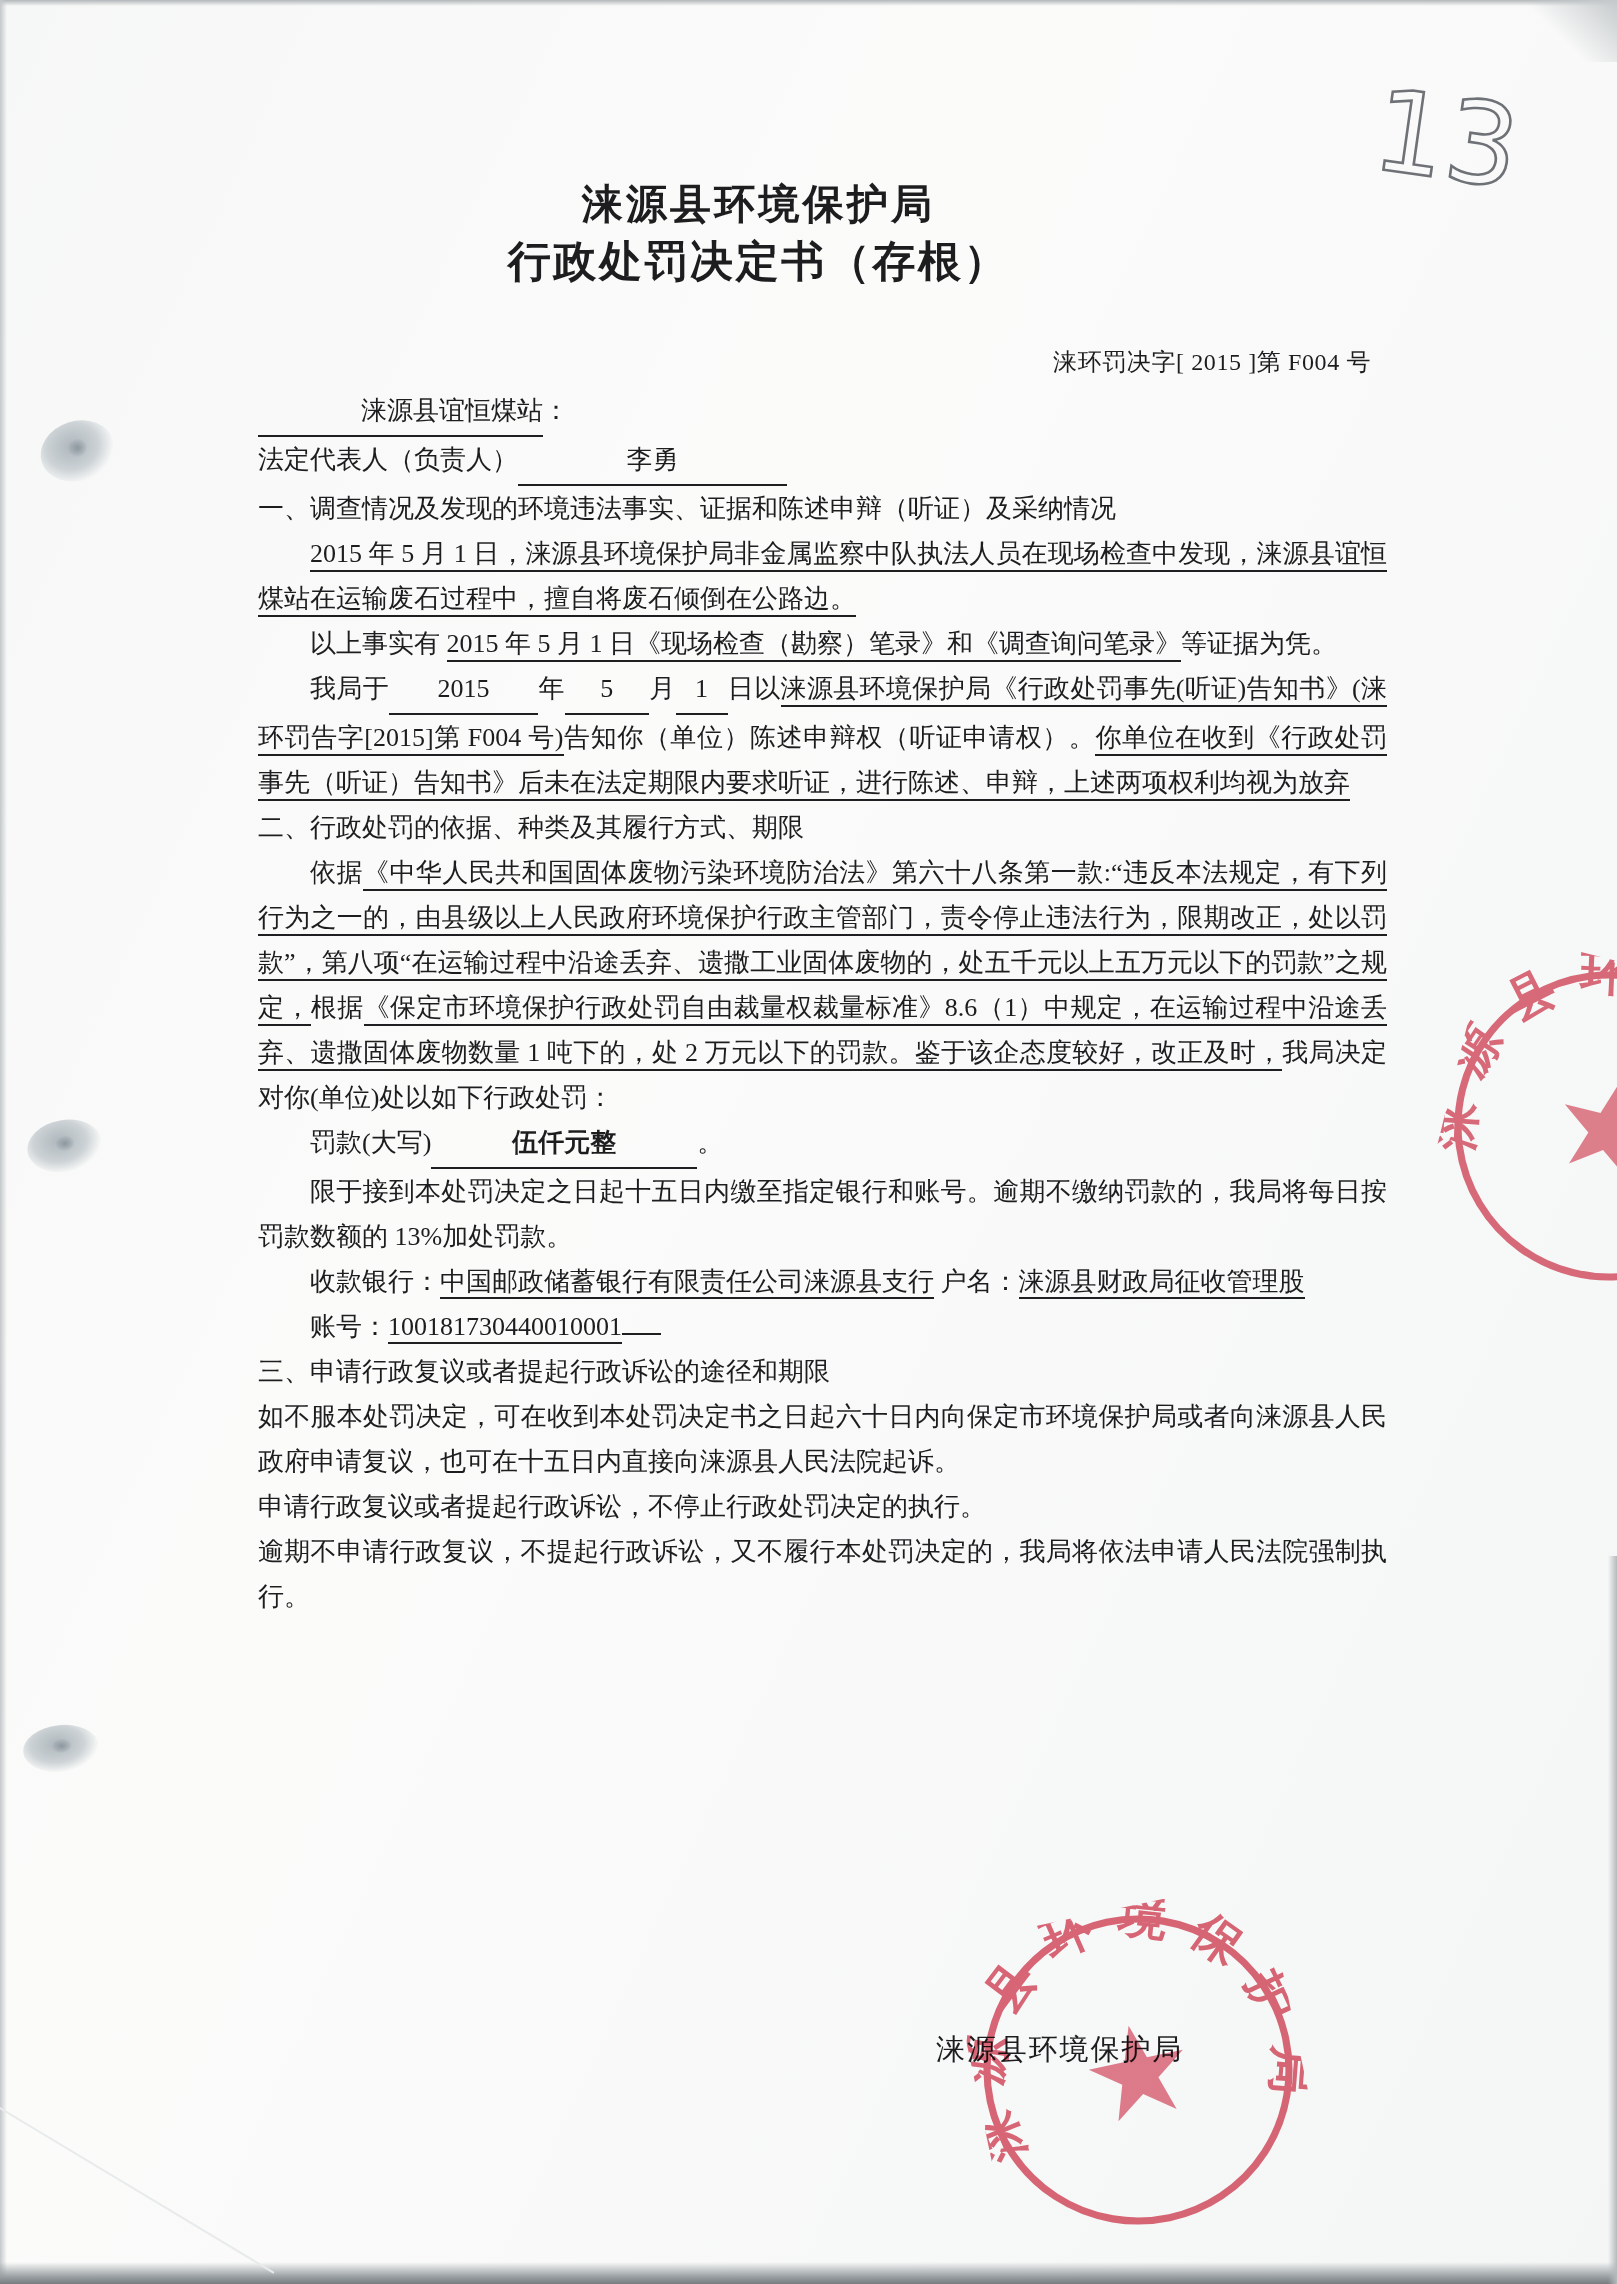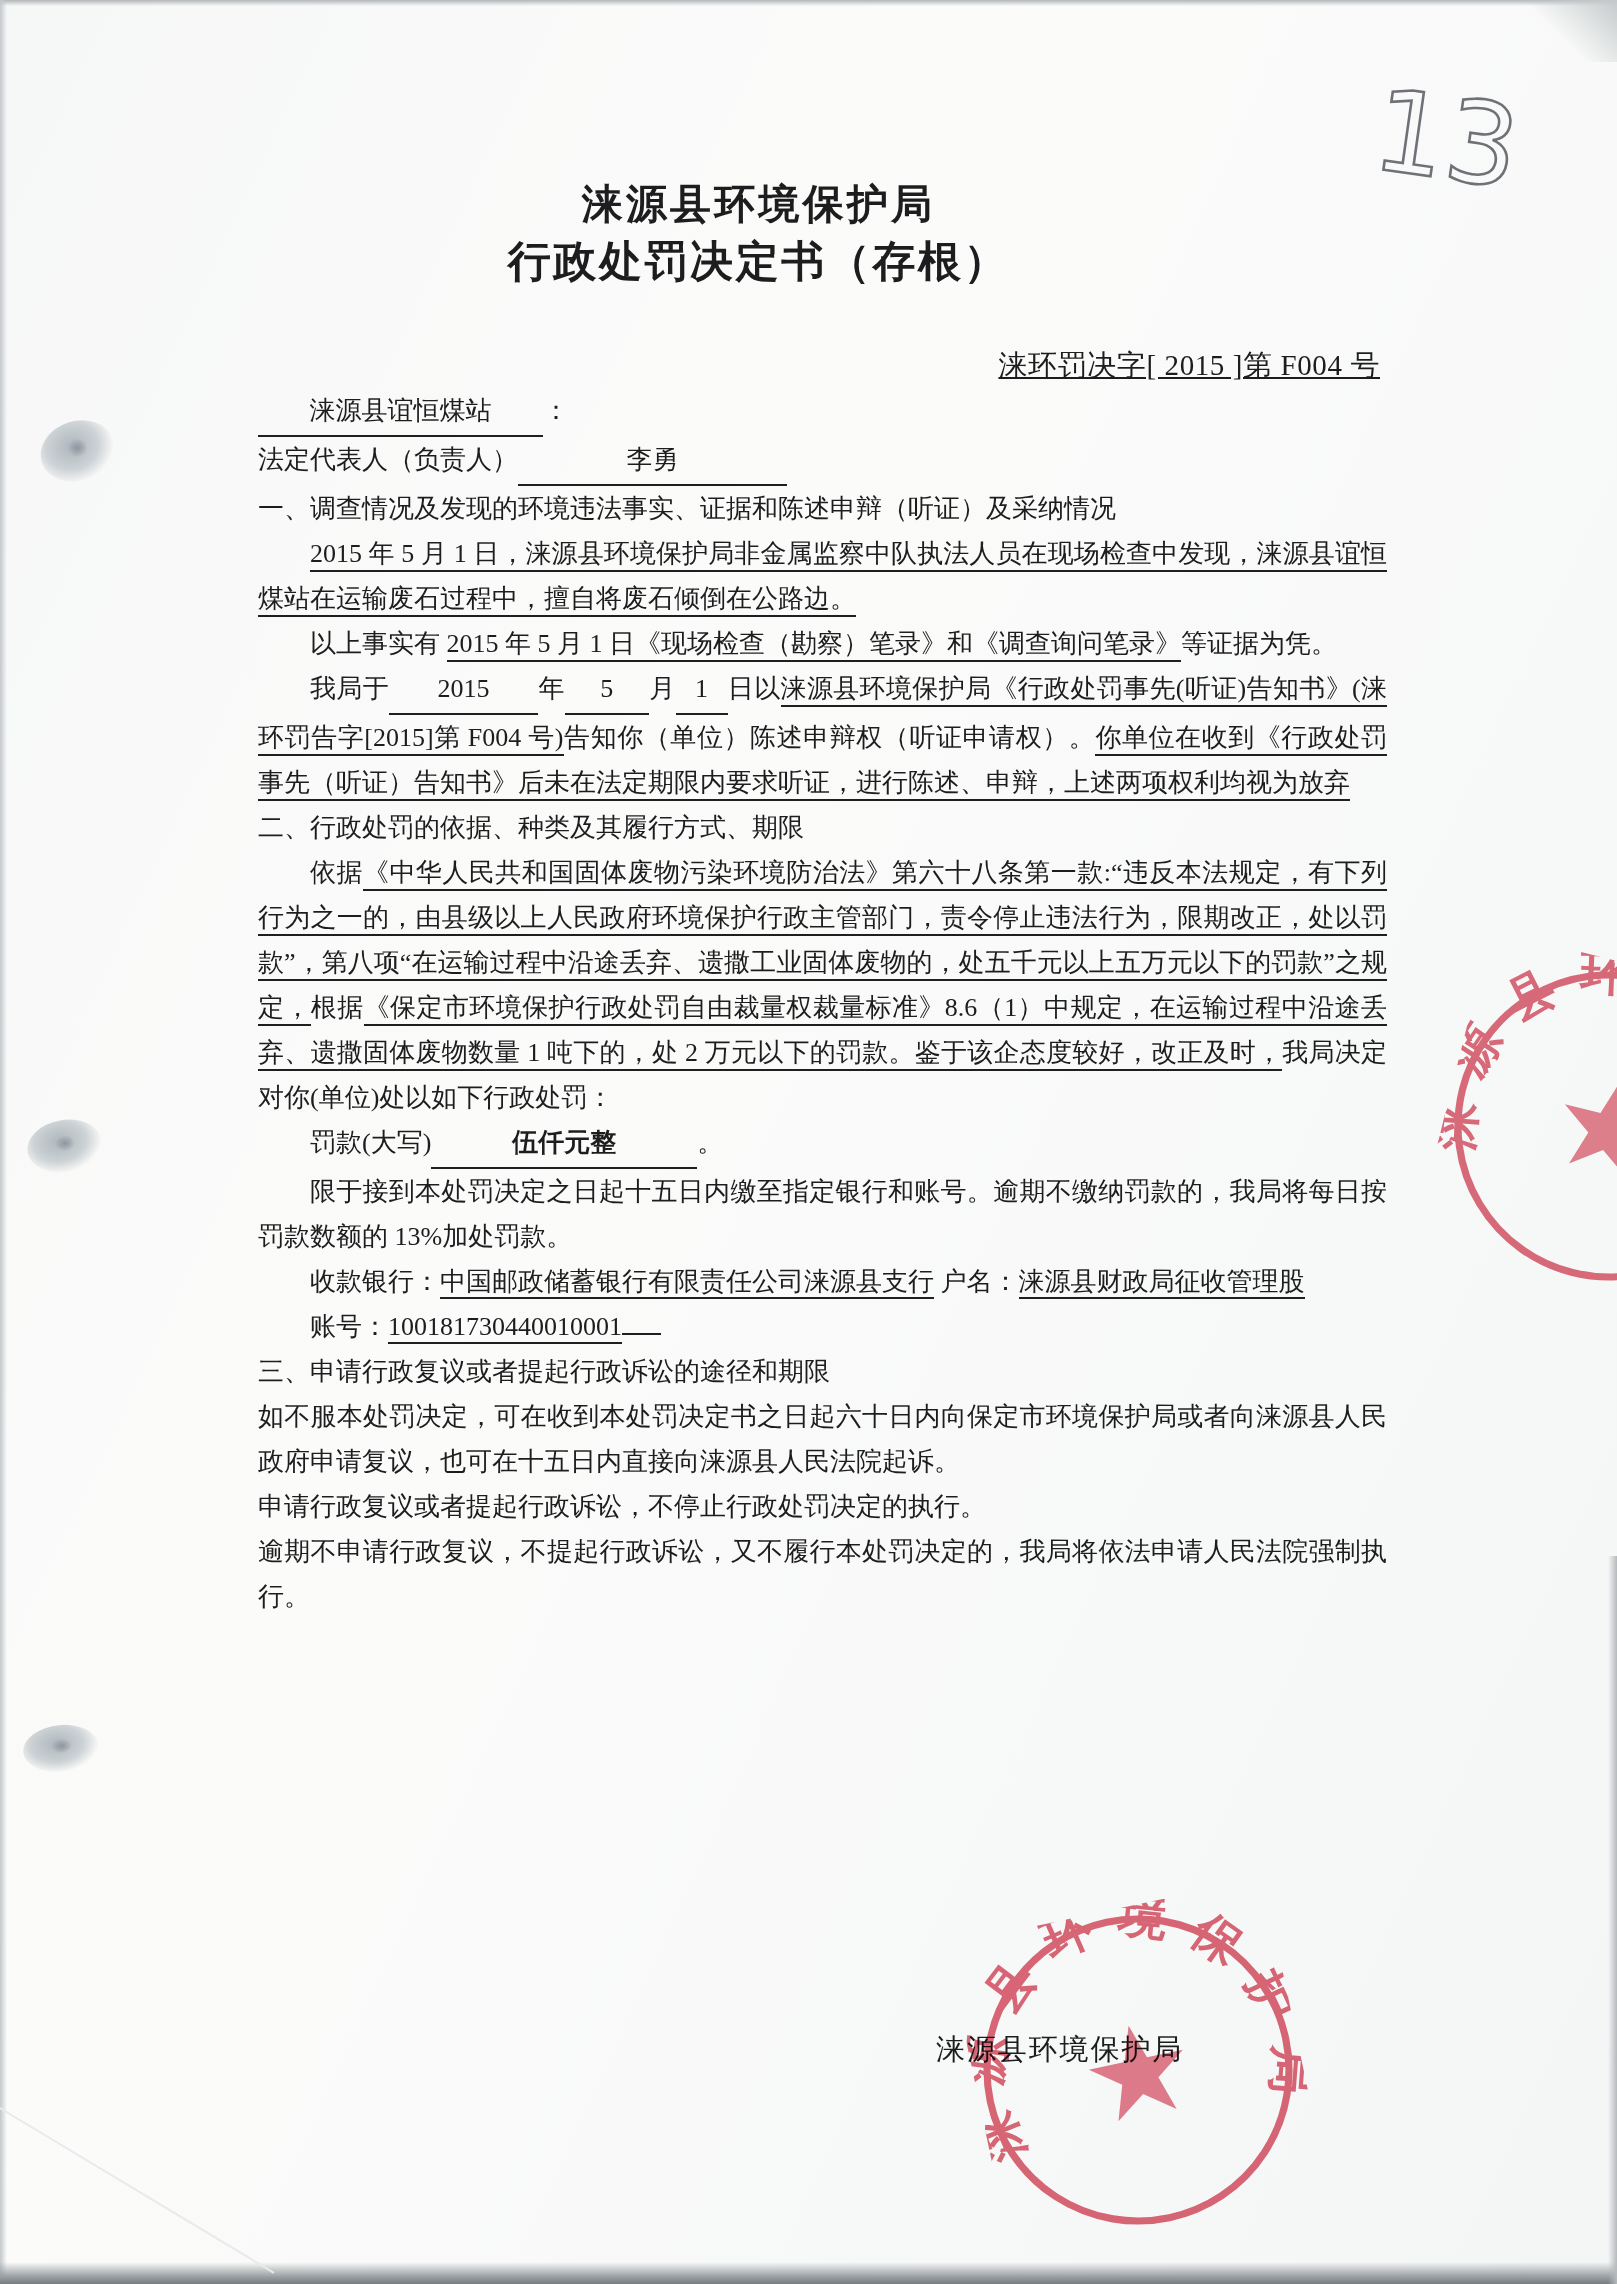--- a/index.html
+++ b/index.html
@@ -29,22 +29,22 @@
     background:radial-gradient(ellipse at 45% 40%,#aeb7bd 0%,#ccd2d5 45%,rgba(250,250,250,0) 72%);}
   .tear .speck{position:absolute;left:38%;top:30%;width:26%;height:30%;border-radius:50%;
     background:radial-gradient(#8d979e,rgba(200,205,208,0) 75%);}
   
   .hand13{position:absolute;left:1348px;top:58px;}
   
   .header{position:absolute;top:181px;left:0;width:1517px;text-align:center;
     font-family:"DejaVu Sans","Liberation Sans",sans-serif;font-weight:bold;line-height:1.15;}
   .title1{font-size:41px;letter-spacing:3.2px;}
   .title2{font-size:43px;letter-spacing:2.6px;margin-top:9px;}
-  .doc-number{position:absolute;top:346px;left:12px;width:1368px;text-align:right;
-    font-size:29px;letter-spacing:0.6px;text-decoration:underline;}
+  .doc-number{position:absolute;top:346px;left:3px;width:1368px;text-align:right;
+    font-size:24px;letter-spacing:0.6px;}
   
   .doc-body{position:absolute;left:258px;top:388px;width:1129px;
     font-size:26px;line-height:45px;text-align:justify;}
   .doc-body p{margin:0;}
   .doc-body p.ind{text-indent:52px;}
   .u{border-bottom:2.6px solid #1f1f22;padding-bottom:1.9px;}
   .blank{display:inline-block;text-align:center;border-bottom:2.6px solid #1f1f22;
     padding-bottom:1.9px;text-indent:0;}
   
   .date{position:absolute;left:936px;top:2030px;font-size:29px;letter-spacing:1.9px;}
@@ -79,21 +79,21 @@
     <text x="40" y="185" font-size="175" font-family="DejaVu Sans, sans-serif" fill="none" stroke="#6e7176" stroke-width="4" transform="rotate(8 150 130)">13</text>
   </svg>
 
   <div class="header">
     <div class="title1">涞源县环境保护局</div>
     <div class="title2">行政处罚决定书（存根）</div>
   </div>
   <div class="doc-number">涞环罚决字[ 2015 ]第 F004 号</div>
 
   <div class="doc-body">
-      <p class=""><span class="blank" style="width: 285px;">涞源县谊恒煤站</span><span>：</span></p>
+      <p class=""><span class="blank" style="width: 285px; text-align: right;">涞源县谊恒煤站</span><span>：</span></p>
       <p class=""><span>法定代表人（负责人）</span><span class="blank" style="width: 269px;">李勇</span></p>
       <p class=""><span>一、调查情况及发现的环境违法事实、证据和陈述申辩（听证）及采纳情况</span></p>
       <p class="ind"><span class="u">2015 年 5 月 1 日，涞源县环境保护局非金属监察中队执法人员在现场检查中发现，涞源县谊恒煤站在运输废石过程中，擅自将废石倾倒在公路边。</span></p>
       <p class="ind"><span>以上事实有 </span><span class="u">2015 年 5 月 1 日《现场检查（勘察）笔录》和《调查询问笔录》</span><span>等证据为凭。</span></p>
       <p class="ind"><span>我局于</span><span class="blank" style="width: 149px;">2015</span><span>年</span><span class="blank" style="width: 84px;">5</span><span>月</span><span class="blank" style="width: 52px;">1</span><span>日以</span><span class="u">涞源县环境保护局《行政处罚事先(听证)告知书》(涞环罚告字[2015]第 F004 号)</span><span>告知你（单位）陈述申辩权（听证申请权）。</span><span class="u">你单位在收到《行政处罚事先（听证）告知书》后未在法定期限内要求听证，进行陈述、申辩，上述两项权利均视为放弃</span></p>
       <p class=""><span>二、行政处罚的依据、种类及其履行方式、期限</span></p>
       <p class="ind"><span>依据</span><span class="u">《中华人民共和国固体废物污染环境防治法》第六十八条第一款:“违反本法规定，有下列行为之一的，由县级以上人民政府环境保护行政主管部门，责令停止违法行为，限期改正，处以罚款”，第八项“在运输过程中沿途丢弃、遗撒工业固体废物的，处五千元以上五万元以下的罚款”之规定，</span><span>根据</span><span class="u">《保定市环境保护行政处罚自由裁量权裁量标准》8.6（1）中规定，在运输过程中沿途丢弃、遗撒固体废物数量 1 吨下的，处 2 万元以下的罚款。鉴于该企态度较好，改正及时，</span><span>我局决定对你(单位)处以如下行政处罚：</span></p>
       <p class="ind"><span>罚款(大写)</span><span class="blank" style="width: 266px; font-weight: bold;">伍仟元整</span><span>。</span></p>
       <p class="ind"><span>限于接到本处罚决定之日起十五日内缴至指定银行和账号。逾期不缴纳罚款的，我局将每日按罚款数额的 13%加处罚款。</span></p>
       <p class="ind"><span>收款银行：</span><span class="u">中国邮政储蓄银行有限责任公司涞源县支行</span><span> 户名：</span><span class="u">涞源县财政局征收管理股</span></p>

